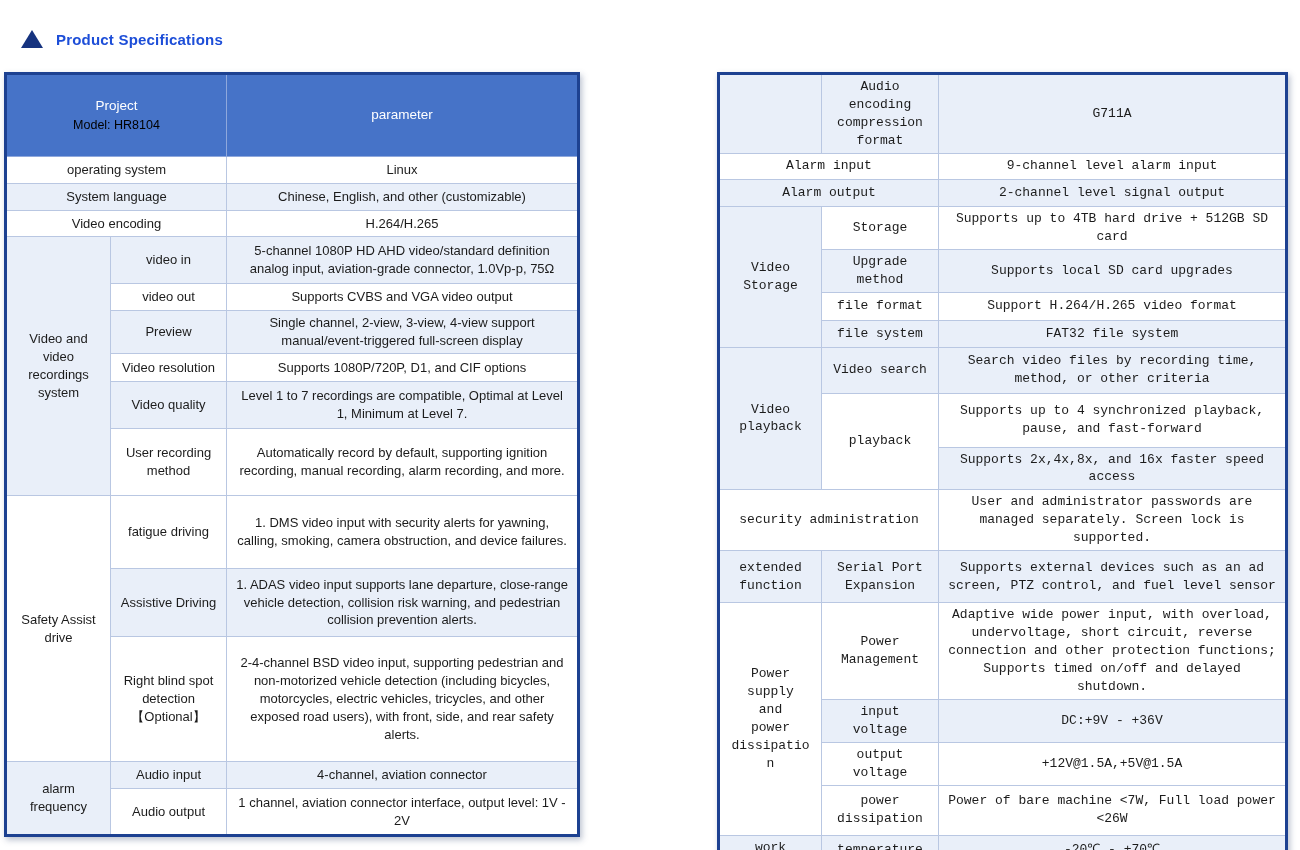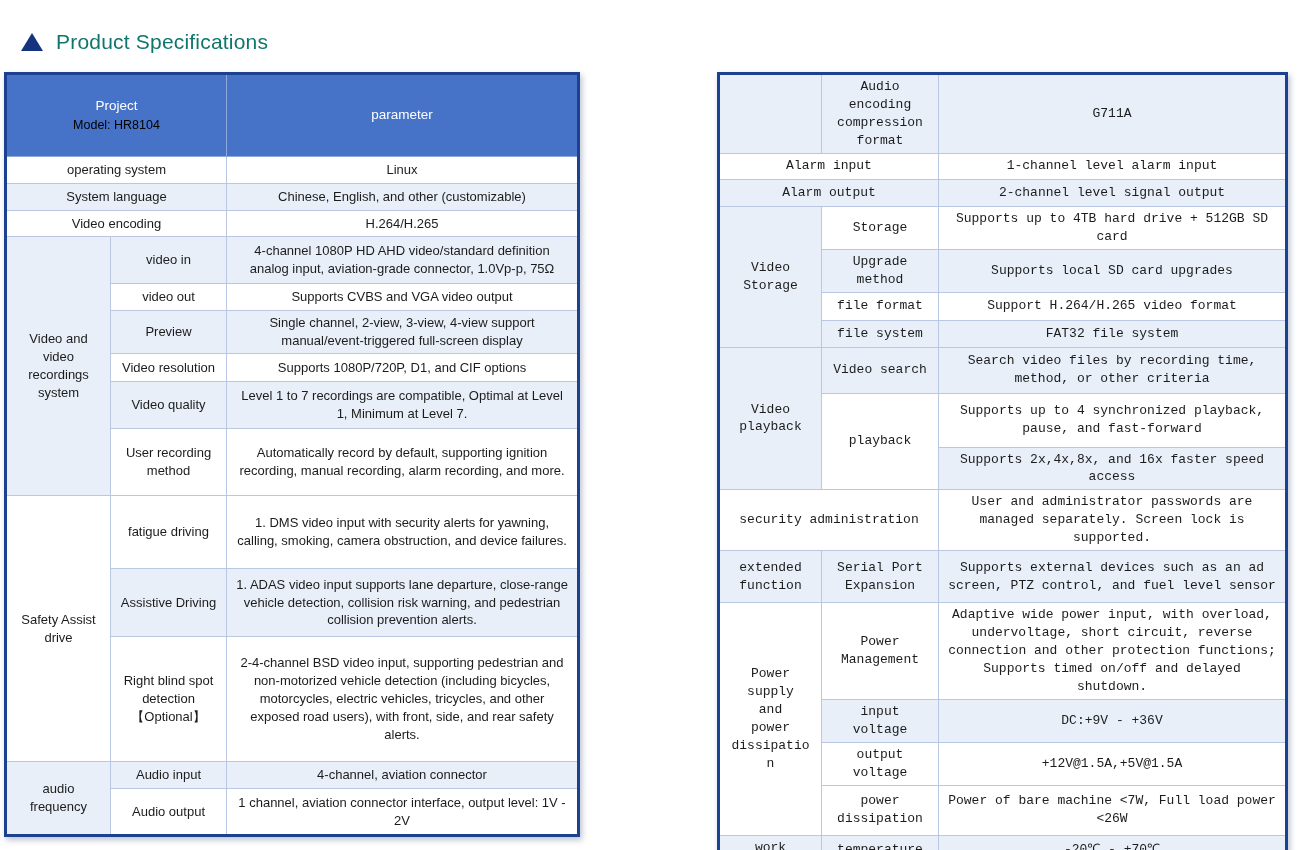--- a/index.html
+++ b/index.html
@@ -3,21 +3,21 @@
 <meta charset="utf-8">
 <style>
   html,body{margin:0;padding:0;background:#ffffff;}
   .page{
     position:relative;width:1300px;height:850px;background:#ffffff;
     font-family:"Liberation Sans","DejaVu Sans",sans-serif;color:#1c1c1c;overflow:hidden;
   }
   .title-bar{position:absolute;left:21px;top:30px;display:flex;align-items:center;gap:13px;}
   .tri{width:0;height:0;border-left:11px solid transparent;border-right:11px solid transparent;
        border-bottom:18px solid #16337f;}
-  .title{font-size:21px;font-weight:400;color:#0f766e;letter-spacing:.2px;}
+  .title{font-size:15px;font-weight:700;color:#1d4ed8;letter-spacing:.2px;}
 
   table.spec{
     position:absolute;border-collapse:collapse;table-layout:fixed;
     font-size:13px;line-height:1.38;background:#fff;
     border:3px solid #1d4191;
     box-shadow:2px 3px 6px rgba(60,80,120,.35);
   }
   .spec td{
     border:1px solid #b9c7e2;text-align:center;vertical-align:middle;
     padding:3px 8px;white-space:pre-line;word-wrap:break-word;
@@ -67,21 +67,21 @@
         <td class="w" colspan="2">Video encoding</td>
         <td class="w">H.264/H.265</td>
       </tr>
 
       <tr style="height:47px">
         <td class="b" rowspan="6">Video and
 video
 recordings
 system</td>
         <td class="b">video in</td>
-        <td class="b">4-channel 1080P HD AHD video/standard definition analog input, aviation-grade connector, 1.0Vp-p, 75Ω</td>
+        <td class="b">5-channel 1080P HD AHD video/standard definition analog input, aviation-grade connector, 1.0Vp-p, 75Ω</td>
       </tr>
       <tr style="height:27px">
         <td class="w">video out</td>
         <td class="w">Supports CVBS and VGA video output</td>
       </tr>
       <tr style="height:32px">
         <td class="b">Preview</td>
         <td class="b">Single channel, 2-view, 3-view, 4-view support manual/event-triggered full-screen display</td>
       </tr>
       <tr style="height:28px">
@@ -109,21 +109,21 @@
         <td class="b">1. ADAS video input supports lane departure, close-range vehicle detection, collision risk warning, and pedestrian collision prevention alerts.</td>
       </tr>
       <tr style="height:125px">
         <td class="w">Right blind spot
 detection
 【Optional】</td>
         <td class="w">2-4-channel BSD video input, supporting pedestrian and non-motorized vehicle detection (including bicycles, motorcycles, electric vehicles, tricycles, and other exposed road users), with front, side, and rear safety alerts.</td>
       </tr>
 
       <tr style="height:27px">
-        <td class="b" rowspan="2">audio
+        <td class="b" rowspan="2">alarm
 frequency</td>
         <td class="b">Audio input</td>
         <td class="b">4-channel, aviation connector</td>
       </tr>
       <tr style="height:47px">
         <td class="w">Audio output</td>
         <td class="w">1 channel, aviation connector interface, output level: 1V - 2V</td>
       </tr>
     </tbody>
   </table>
@@ -137,21 +137,21 @@
     <tbody>
       <tr style="height:76px">
         <td class="b"></td>
         <td class="b">Audio encoding
 compression
 format</td>
         <td class="b">G711A</td>
       </tr>
       <tr style="height:26px">
         <td class="w" colspan="2">Alarm input</td>
-        <td class="w">1-channel level alarm input</td>
+        <td class="w">9-channel level alarm input</td>
       </tr>
       <tr style="height:27px">
         <td class="b" colspan="2">Alarm output</td>
         <td class="b">2-channel level signal output</td>
       </tr>
 
       <tr style="height:27px">
         <td class="b" rowspan="4">Video Storage</td>
         <td class="w">Storage</td>
         <td class="w">Supports up to 4TB hard drive + 512GB SD card</td>

